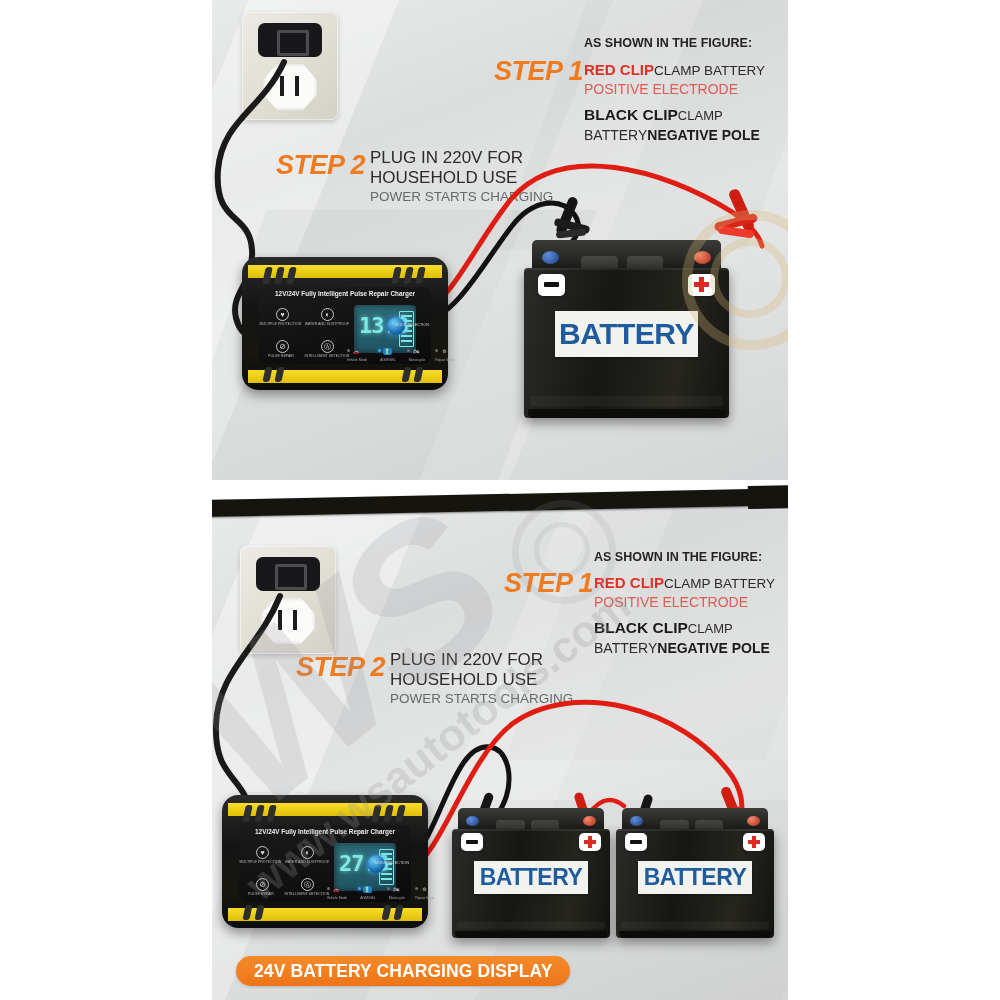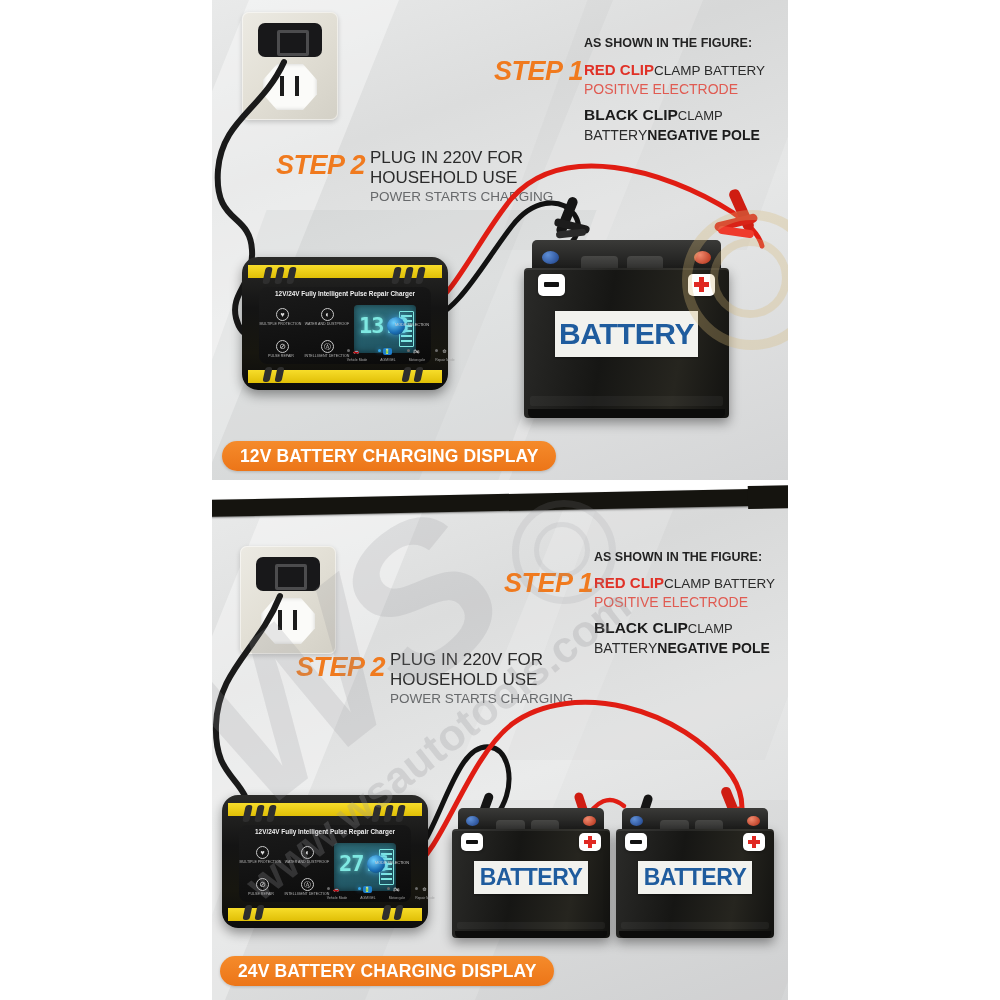--- a/index.html
+++ b/index.html
@@ -259,21 +259,20 @@
       </div>
       <div class="term" style="right:7%;top:19%;width:27px;height:22px;">
         <span class="plus" style="width:15px;height:15px;display:block;">
           <i style="position:absolute;left:0;top:5px;width:15px;height:5px;background:#e02822;display:block;"></i>
           <i style="position:absolute;left:5px;top:0;width:5px;height:15px;background:#e02822;display:block;"></i>
         </span>
       </div>
       <div class="bt-label" style="left:15%;top:40%;width:70%;height:26%;font-size:30px;">BATTERY</div>
     </div>
 
-    <div class="pill" style="left:10px;top:441px;">12V BATTERY CHARGING DISPLAY</div>
   </div>
 
   <div class="panel panel-bottom">
     <div class="bgstreak" style="left:-50px;top:-40px;width:160px;height:600px;"></div>
     <div class="bgstreak" style="left:250px;top:-60px;width:110px;height:640px;opacity:.45;"></div>
     <div class="bgdark" style="left:340px;top:0px;width:260px;height:260px;opacity:.30;"></div>
     <div class="bgdark" style="left:0px;top:300px;width:600px;height:230px;opacity:.35;"></div>
 
     <div class="outlet" style="left:28px;top:46px;">
       <div class="sw">
@@ -430,21 +429,21 @@
       </div>
       <div class="term" style="right:6%;top:19%;width:22px;height:18px;">
         <span class="plus" style="width:12px;height:12px;display:block;">
           <i style="position:absolute;left:0;top:4px;width:12px;height:4px;background:#e02822;display:block;"></i>
           <i style="position:absolute;left:4px;top:0;width:4px;height:12px;background:#e02822;display:block;"></i>
         </span>
       </div>
       <div class="bt-label" style="left:14%;top:41%;width:72%;height:25%;font-size:23px;">BATTERY</div>
     </div>
 
-    <div class="pill" style="left:8px;top:456px;">24V BATTERY CHARGING DISPLAY</div>
+    <div class="pill" style="left:24px;top:456px;">24V BATTERY CHARGING DISPLAY</div>
   </div>
 
   <div class="divider" style="left:0;">
     <div class="bar"></div>
   </div>
 
   <div class="wm">
     <div class="wm-ws" style="left:-30px;top:540px;font-size:210px;letter-spacing:-10px;">WS</div>
     <div class="wm-url" style="left:-10px;top:720px;font-size:44px;">www.wsautotools.com</div>
     <div class="wm-ring" style="left:300px;top:500px;width:90px;height:90px;"></div>

